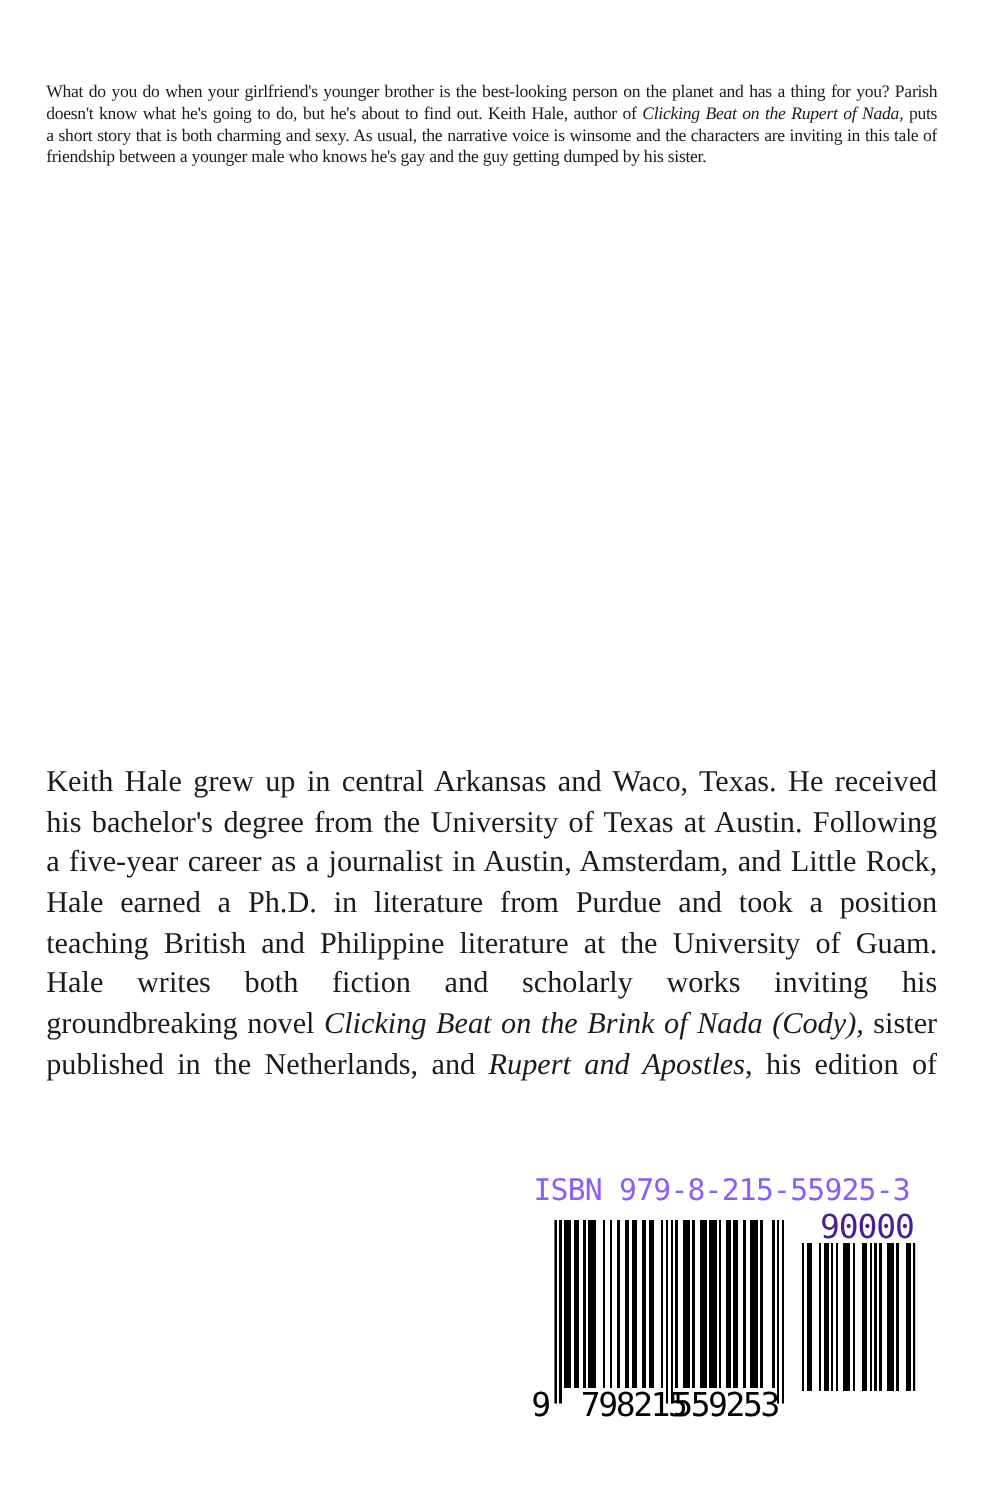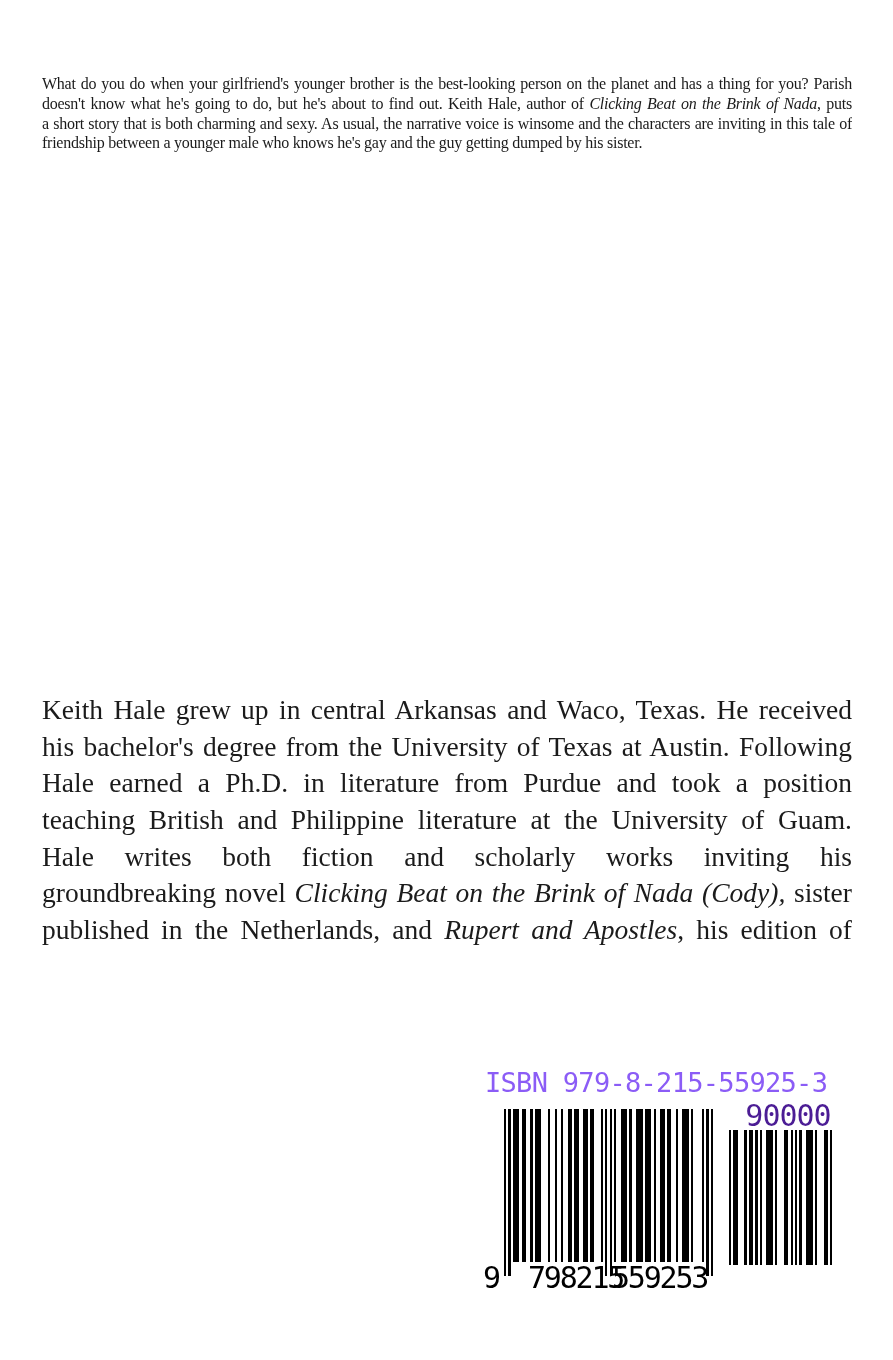--- a/index.html
+++ b/index.html
@@ -43,28 +43,29 @@
   .bc-d1{left:528px;top:1263px;width:94px;text-align:center;}
   .bc-d2{left:612px;top:1263px;width:94px;text-align:center;}
 </style>
 </head>
 <body>
 
 <div class="page">
 
   <div class="blurb">
       <div class="jline"><span>What do you do when your girlfriend's younger brother is the best-looking person on the planet and has a thing for you? Parish</span></div>
-      <div class="jline"><span>doesn't know what he's going to do, but he's about to find out. Keith Hale, author of </span><em>Clicking Beat on the Brink of Nada</em><span>, puts together</span></div>
+      <div class="jline"><span>doesn't know what he's going to do, but he's about to find out. Keith Hale, author of </span><em>Clicking Beat on the Rupert of Nada</em><span>, puts together</span></div>
       <div class="jline"><span>a short story that is both charming and sexy. As usual, the narrative voice is winsome and the characters are inviting in this tale of</span></div>
       <div class="jline last"><span>friendship between a younger male who knows he's gay and the guy getting dumped by his sister.</span></div>
     </div>
 
   <div class="bio">
       <div class="jline"><span>Keith Hale grew up in central Arkansas and Waco, Texas. He received</span></div>
       <div class="jline"><span>his bachelor's degree from the University of Texas at Austin. Following</span></div>
+      <div class="jline"><span>a five-year career as a journalist in Austin, Amsterdam, and Little Rock,</span></div>
       <div class="jline"><span>Hale earned a Ph.D. in literature from Purdue and took a position</span></div>
       <div class="jline"><span>teaching British and Philippine literature at the University of Guam.</span></div>
       <div class="jline"><span>Hale writes both fiction and scholarly works inviting his</span></div>
       <div class="jline"><span>groundbreaking novel </span><em>Clicking Beat on the Brink of Nada (Cody),</em><span> sister</span></div>
       <div class="jline"><span>published in the Netherlands, and </span><em>Rupert and Apostles</em><span>, his edition of</span></div>
     </div>
 
   <div>
     <div class="isbn-label">ISBN 979-8-215-55925-3</div>
 

